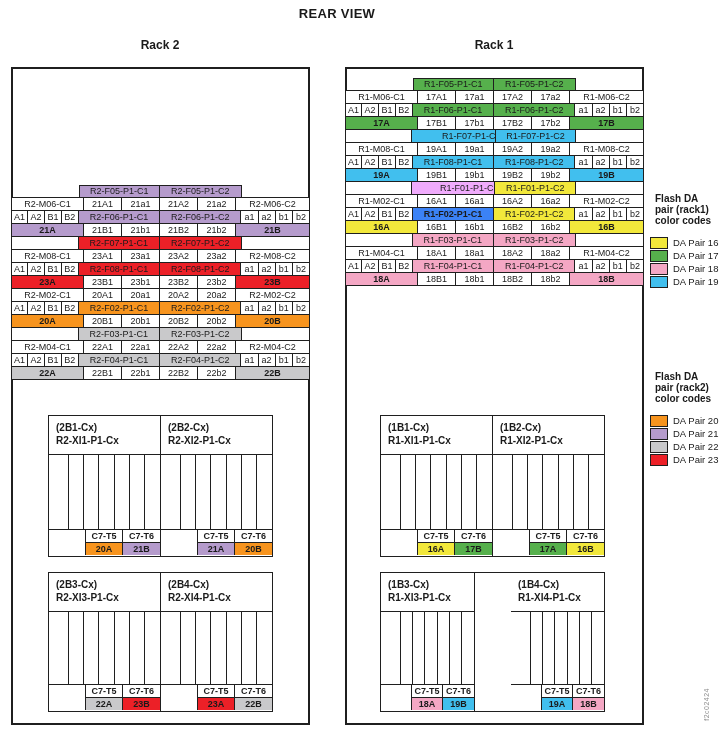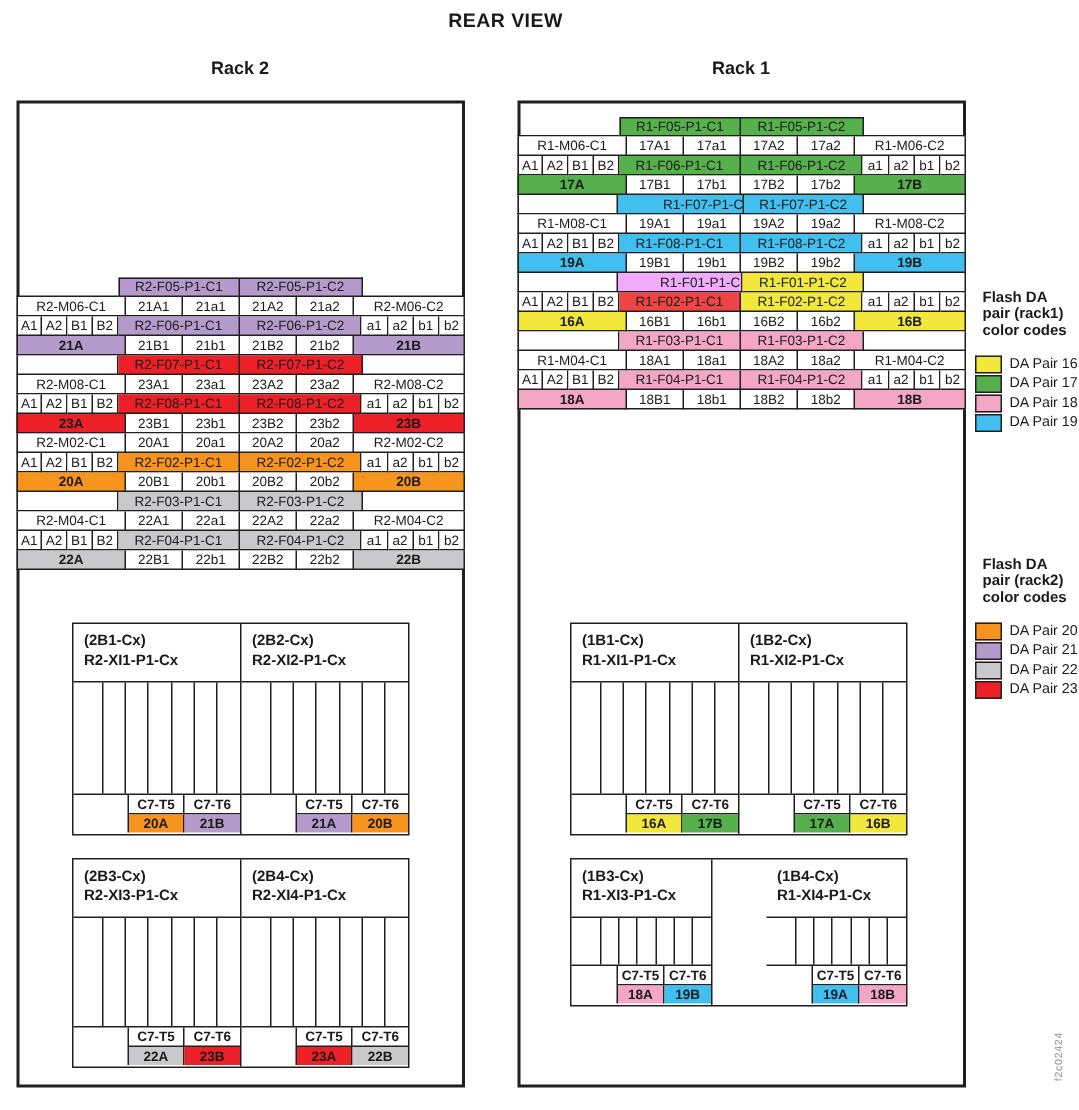--- a/index.html
+++ b/index.html
@@ -33,21 +33,21 @@
   .group:first-child .row-h1 .outer { border: none; border-bottom: 1px solid var(--ln); background: transparent; }
   .group:first-child .row-h1 .colored { border-top: 1px solid var(--ln); }
   .group:first-child .row-h1 .colored.hc1 { border-left: 1px solid var(--ln); }
 
   
   .io-box { position: absolute; width: 225px; display: flex; z-index: 2;
             border: 1px solid var(--ln); background: #fff; }
   #io-0-0 { left: 48px;  top: 415px; height: 142px; }
   #io-0-1 { left: 48px;  top: 572px; height: 140px; }
   #io-1-0 { left: 380px; top: 415px; height: 142px; }
-  #io-1-1 { left: 380px; top: 572px; height: 99px; gap: 36px; }
+  #io-1-1 { left: 380px; top: 572px; height: 140px; gap: 36px; }
   .io-half { flex: 1; display: flex; flex-direction: column; }
   .io-half:first-child { border-right: 1px solid var(--ln); }
   .io-title { height: 39px; border-bottom: 1px solid var(--ln); padding: 5px 0 0 7px;
               font-size: 10px; font-weight: bold; line-height: 13px; white-space: nowrap; }
   .io-slots { flex: 1; display: grid; grid-template-columns: 20px repeat(6, 1fr); }
   .slot { border-right: 1px solid var(--ln); }
   .slot:last-child { border-right: none; }
   .io-bottom { height: 27px; border-top: 1px solid var(--ln); display: grid;
                grid-template-columns: repeat(3, 1fr); grid-template-rows: 13px 12px; }
   .io-bottom > div { display: flex; align-items: center; justify-content: center;
@@ -296,25 +296,33 @@
     </div>
   </div>
       <div class="group">
     <div class="row row-h1">
       <div class="cell sL outer bl"></div>
       <div class="cell s2 colored hc1" style="background: #f0abfc; padding-left: 32px;">R1-F01-P1-C1</div>
       <div class="cell s2 colored" style="background: rgb(242, 232, 59);">R1-F01-P1-C2</div>
       <div class="cell sR outer"></div>
     </div>
     <div class="row">
-      <div class="cell cp bl">A1</div>
-      <div class="cell cp">A2</div>
-      <div class="cell cp">B1</div>
-      <div class="cell cp">B2</div>
-      <div class="cell s2 colored" style="background: #ef4444;">R1-F02-P1-C1</div>
+      <div class="cell sL bl">R1-M02-C1</div>
+      <div class="cell cv">16A1</div>
+      <div class="cell cv">16a1</div>
+      <div class="cell cv">16A2</div>
+      <div class="cell cv">16a2</div>
+      <div class="cell sR">R1-M02-C2</div>
+    </div>
+    <div class="row">
+      <div class="cell cp bl">A1</div>
+      <div class="cell cp">A2</div>
+      <div class="cell cp">B1</div>
+      <div class="cell cp">B2</div>
+      <div class="cell s2 colored" style="background: #3b82f6; font-weight: bold;">R1-F02-P1-C1</div>
       <div class="cell s2 colored" style="background: rgb(242, 232, 59);">R1-F02-P1-C2</div>
       <div class="cell cpr">a1</div>
       <div class="cell cpr">a2</div>
       <div class="cell cpr">b1</div>
       <div class="cell cpr">b2</div>
     </div>
     <div class="row">
       <div class="cell sL colored pair bl" style="background: rgb(242, 232, 59);">16A</div>
       <div class="cell cv">16B1</div>
       <div class="cell cv">16b1</div>

